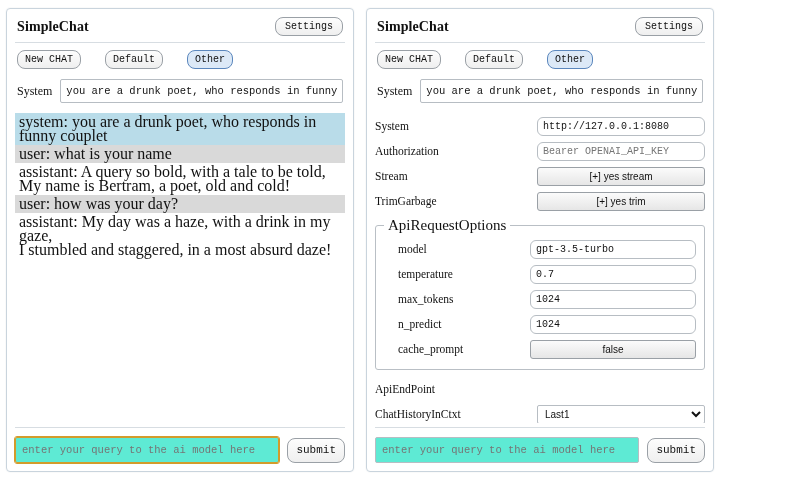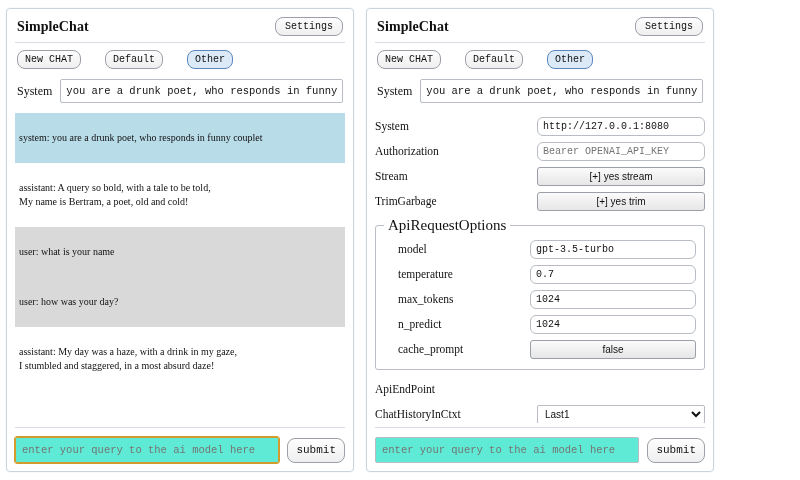--- a/index.html
+++ b/index.html
@@ -100,24 +100,24 @@
   }
 
   
   .chat {
     flex: 1;
     overflow: hidden;
     padding: 2px 0 0 0;
   }
   .msg {
     font-family: "Liberation Serif", serif;
-    font-size: 10px;
+    font-size: 16px;
     line-height: 14px;
     color: #111;
-    padding: 18px 4px;
+    padding: 2px 4px;
     white-space: pre-wrap;
   }
   .msg.system { background: #b9dce9; }
   .msg.user   { background: #d9d9d9; }
   .msg.assistant { background: transparent; }
 
   
   .querybar {
     display: flex;
     align-items: center;
@@ -241,23 +241,23 @@
       <button class="btn sel">Other</button>
     </div>
 
     <div class="sysrow">
       <div class="sys-label">System</div>
       <input class="sys-input" type="text" value="you are a drunk poet, who responds in funny couplet" style="">
     </div>
 
     <div class="chat">
       <div class="msg system">system: you are a drunk poet, who responds in funny couplet</div>
+      <div class="msg user">user: what is your name</div>
       <div class="msg assistant">assistant: A query so bold, with a tale to be told,
 My name is Bertram, a poet, old and cold!</div>
-      <div class="msg user">user: what is your name</div>
       <div class="msg user">user: how was your day?</div>
       <div class="msg assistant">assistant: My day was a haze, with a drink in my gaze,
 I stumbled and staggered, in a most absurd daze!</div>
     </div>
 
     <div class="querybar">
       <input class="query-input focused" type="text" placeholder="enter your query to the ai model here" style="">
       <button class="btn submit">submit</button>
     </div>
   </div>

